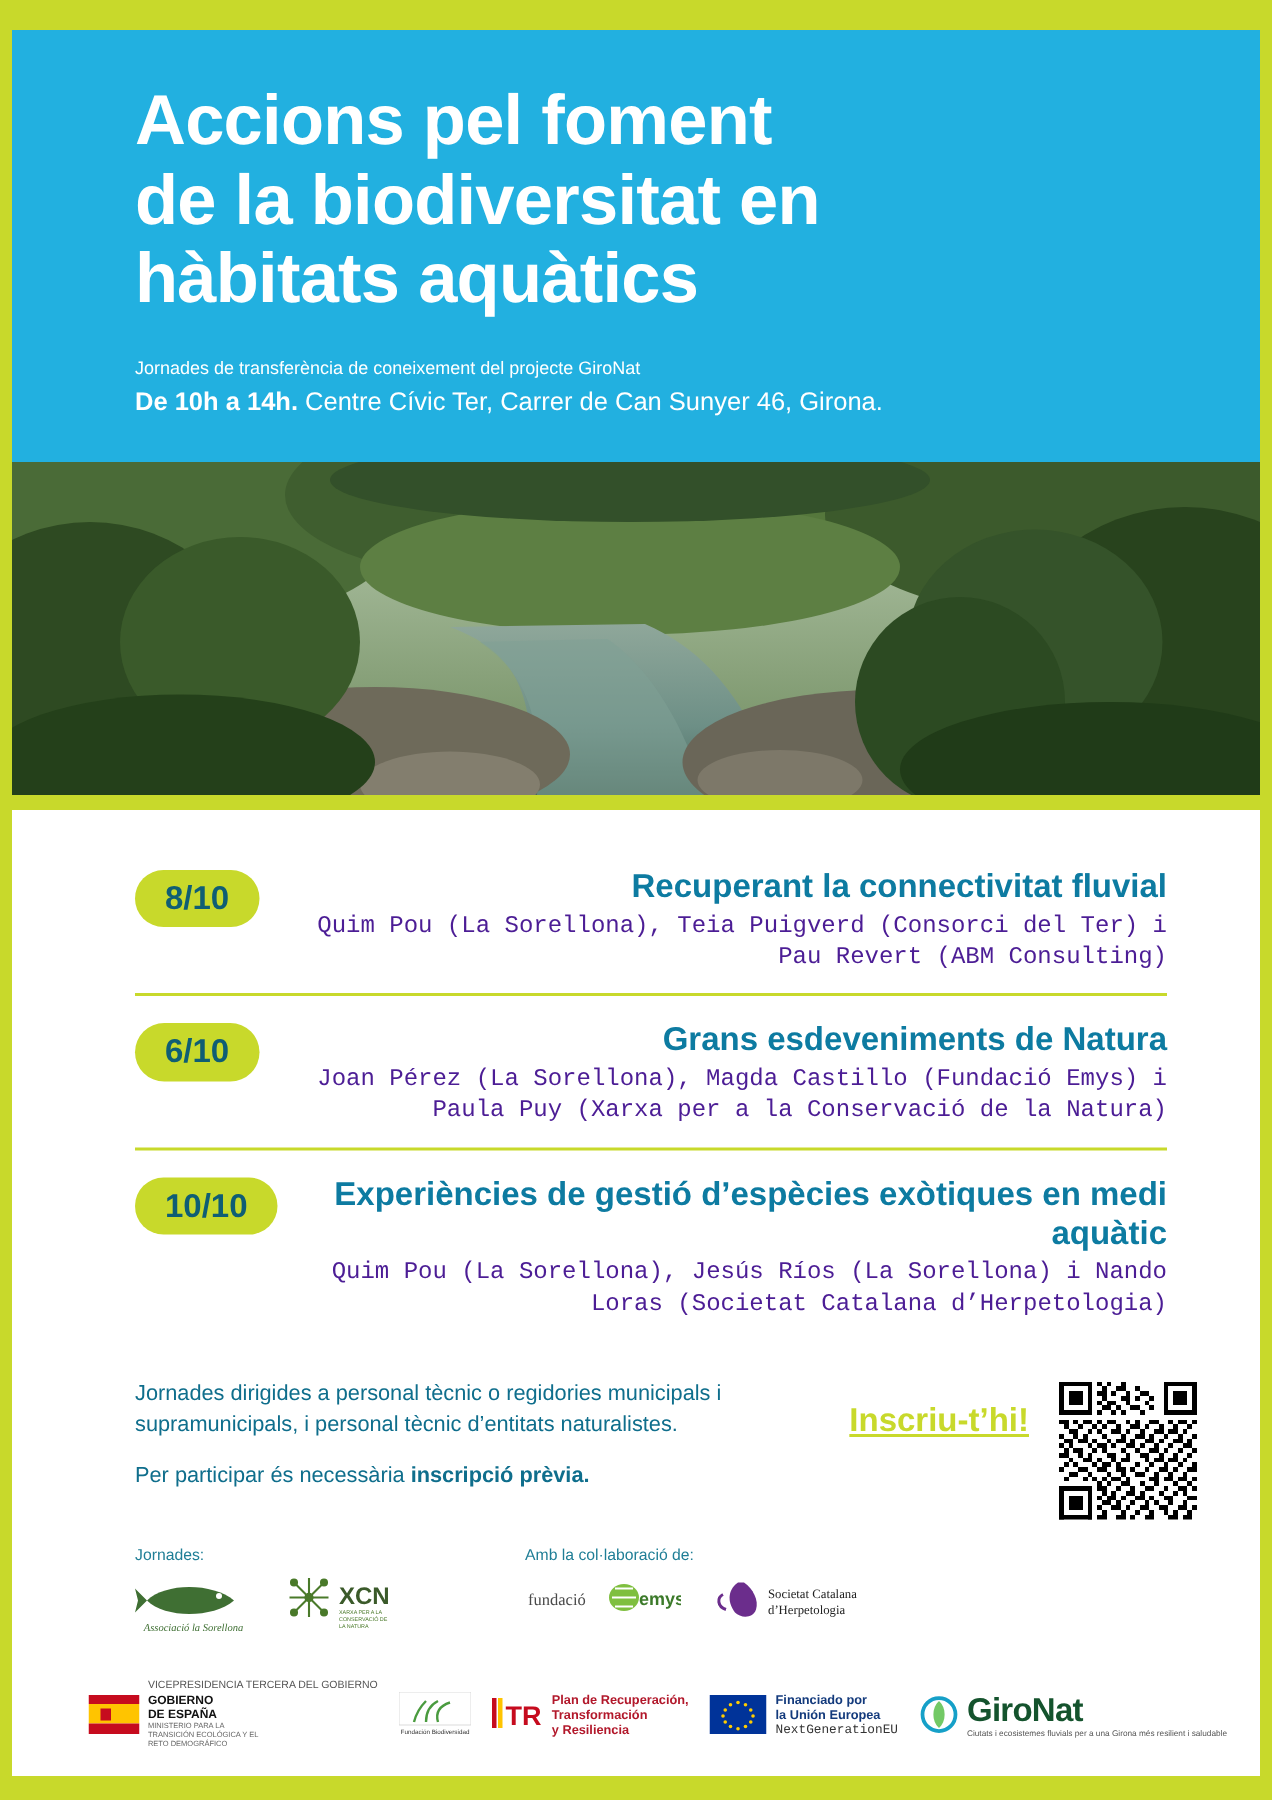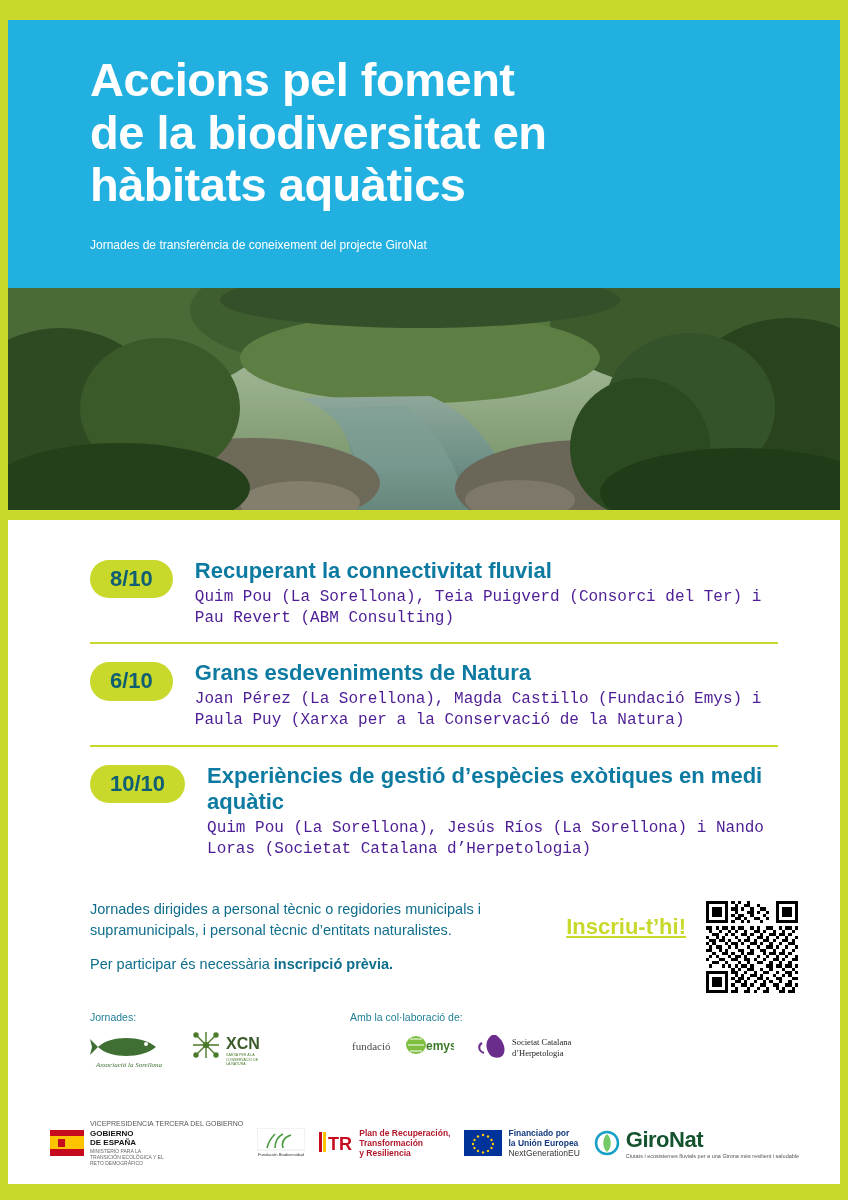--- a/index.html
+++ b/index.html
@@ -76,20 +76,21 @@
 
   
   .sessions {
     padding: 28px 70px 0 90px;
   }
   .session {
     display: flex;
     align-items: flex-start;
     gap: 22px;
     padding: 10px 0 14px 0;
+    text-align: right;
   }
   .session + .session { border-top: 2px solid #c8d92b; padding-top: 16px; }
   .pill {
     flex: 0 0 auto;
     background: #c8d92b;
     color: #0f5e74;
     border-radius: 22px;
     font-size: 22px;
     font-weight: bold;
     padding: 7px 20px;
@@ -168,21 +169,21 @@
     align-items: center;
     gap: 5px;
   }
 
   
   .footer {
     margin-top: auto;
     padding: 10px 30px 18px 50px;
     display: flex;
     align-items: center;
-    justify-content: flex-start;
+    justify-content: flex-end;
     gap: 14px;
   }
   .footer-item { display: flex; align-items: center; gap: 6px; }
   .footer-text {
     font-size: 8.5px;
     line-height: 1.2;
     color: #111;
   }
   .footer-text.blue { color: #133a7c; }
   .footer-text.red { color: #b2182b; font-weight: bold; }
@@ -213,20 +214,23 @@
 
   <div class="top-strip"></div>
 
   <div class="hero">
     <h1>
       <div>Accions pel foment</div>
       <div>de la biodiversitat en</div>
       <div>hàbitats aquàtics</div>
     </h1>
     <div class="subtitle">Jornades de transferència de coneixement del projecte GiroNat</div>
+    <div class="venue">
+      <b>De 10h a 14h.</b><span> Centre Cívic Ter, Carrer de Can Sunyer 46, Girona.</span>
+    </div>
   </div>
 
   <div class="photo">
     <svg viewBox="0 0 848 222" preserveAspectRatio="none">
       <defs>
         <linearGradient id="sky" x1="0" y1="0" x2="0" y2="1">
           <stop offset="0%" stop-color="#b9cbb0"></stop>
             <stop offset="100%" stop-color="#6d8a5c"></stop>
         </linearGradient>
         <linearGradient id="water" x1="0" y1="0" x2="0" y2="1">
@@ -639,21 +643,21 @@
             <circle cx="14" cy="21" r="1.2"></circle>
             <circle cx="10.5" cy="18" r="1.2"></circle>
           <circle cx="9" cy="14" r="1.2"></circle>
             <circle cx="10.5" cy="10" r="1.2"></circle>
             <circle cx="14" cy="6.5" r="1.2"></circle>
         </g>
       </svg>
       <div class="footer-text blue">
         <div style="font-weight:bold;">Financiado por</div>
         <div style="font-weight:bold;">la Unión Europea</div>
-        <div style="color:#333;">NextGenerationEU</div>
+        <div style="color:#333;font-family:Liberation Mono, monospace;">NextGenerationEU</div>
       </div>
     </div>
 
     <div class="footer-item">
       <svg width="26" height="26" viewBox="0 0 26 26">
         <circle cx="13" cy="13" r="11" fill="none" stroke="#16a0c8" stroke-width="2.5"></circle>
         <path d="M13 4 C8 8, 8 18, 13 22 C18 18, 18 8, 13 4 Z" fill="#5bbf4a" opacity="0.85"></path>
       </svg>
       <div>
         <div class="gironat-text">GiroNat</div>

